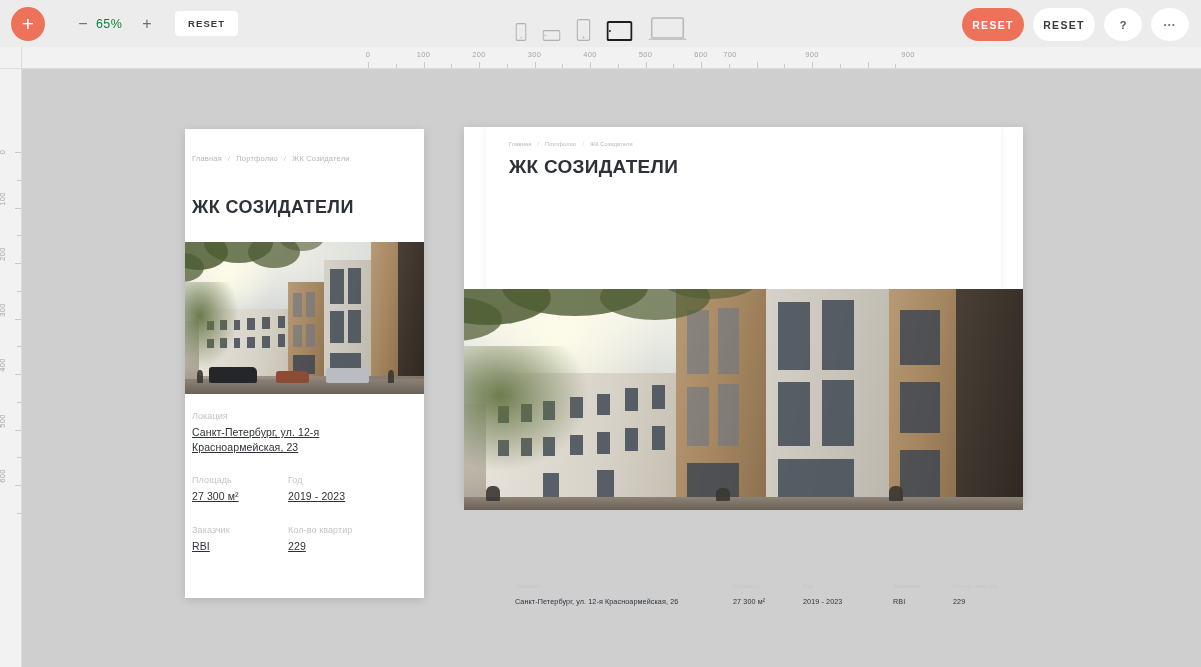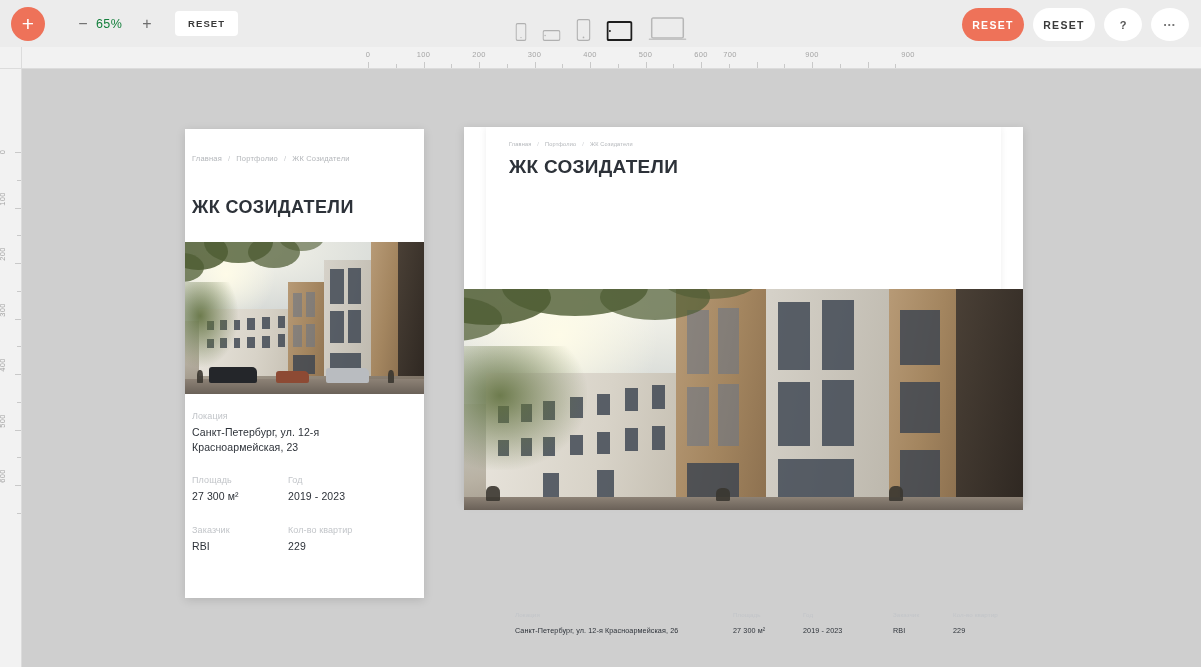--- a/index.html
+++ b/index.html
@@ -129,21 +129,21 @@
   .crumbs .sep { margin: 0 6px; color: #c8cbcf; }
   .ptitle { color: #2d3239; font-weight: 700; }
 
   
   .m-crumbs { position: absolute; left: 7px; top: 25px; font-size: 7.5px; letter-spacing: .2px; }
   .m-title { position: absolute; left: 7px; top: 68px; font-size: 18px; letter-spacing: .4px; }
   .m-hero { position: absolute; left: 0; top: 113px; width: 239px; height: 152px; overflow: hidden; }
   .m-info { position: absolute; left: 7px; top: 282px; right: 10px; }
   .lbl { color: #c2c5c9; font-size: 9px; letter-spacing: .1px; }
   .val { color: #2d3239; font-size: 10.5px; letter-spacing: .1px; }
-  .m-info .val { margin-top: 4px; line-height: 1.45; }
+  .m-info .val { margin-top: 4px; line-height: 1.45; text-decoration: underline; }
   .m-grid { display: flex; margin-top: 20px; }
   .m-grid > div { width: 96px; }
 
   
   .t-inner {
     position: absolute; left: 22px; top: 0; width: 515px; height: 375px;
     background: #fff; box-shadow: 0 0 7px rgba(0,0,0,.07);
   }
   .t-crumbs { position: absolute; left: 23px; top: 14px; font-size: 5.6px; letter-spacing: .15px; }
   .t-title { position: absolute; left: 23px; top: 29px; font-size: 19px; letter-spacing: .3px; }
@@ -491,21 +491,21 @@
           <div class="leaf" style="left:-4%;top:34%;width:28%;height:38%;opacity:.72"></div>
         </div>
         <div class="trunkleaf"></div>
         <div class="ground" style="height:6%"></div>
         <div class="person" style="left:4%;bottom:4%;height:7%"></div>
         <div class="person" style="left:45%;bottom:4%;height:6%"></div>
         <div class="person" style="left:76%;bottom:4%;height:7%"></div>
       </div>
     </div>
 
-    <div class="t-info" style="left:492px;top:542px;">
+    <div class="t-info" style="left:492px;top:513px;">
       <div class="t-c-loc">
         <div class="lbl">Локация</div>
         <div class="val">Санкт-Петербург, ул. 12-я Красноармейская, 26</div>
       </div>
       <div class="t-c-area">
         <div class="lbl">Площадь</div>
         <div class="val">27 300 м²</div>
       </div>
       <div class="t-c-year">
         <div class="lbl">Год</div>

